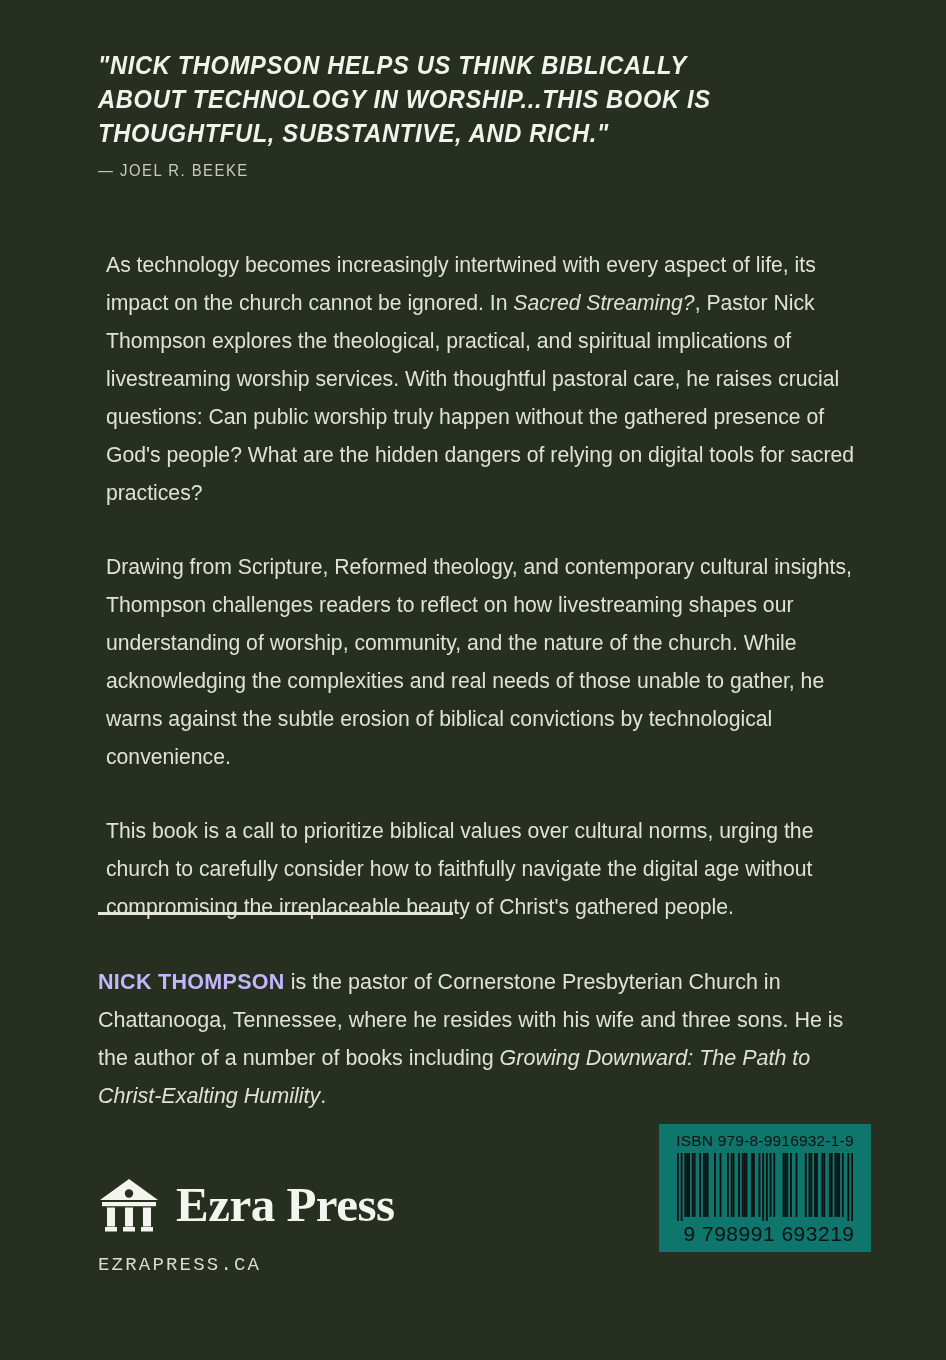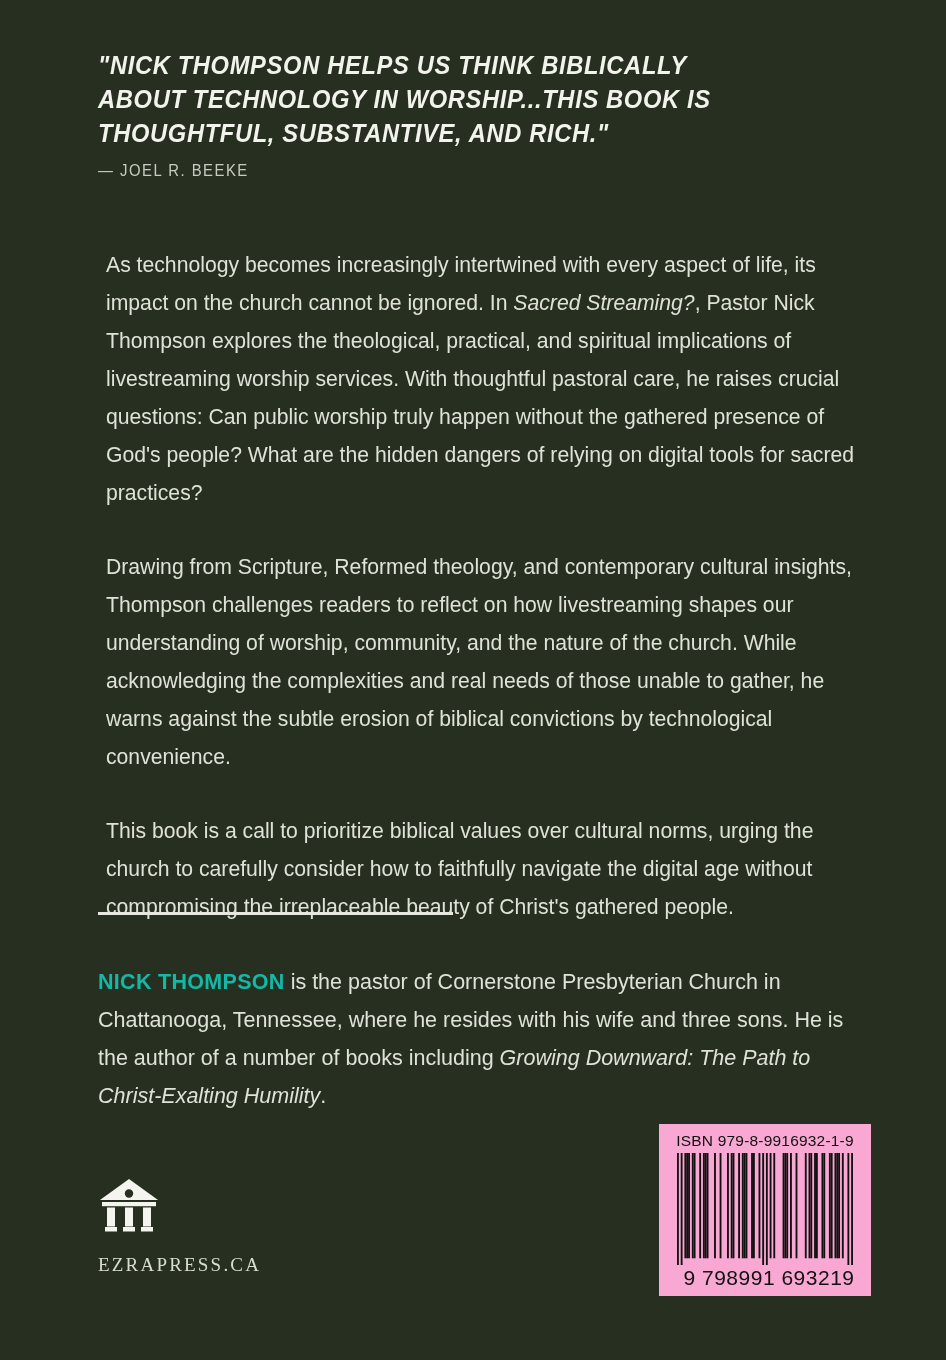--- a/index.html
+++ b/index.html
@@ -89,21 +89,21 @@
   }
   .bio p {
     font-family: "Liberation Sans Narrow", "Liberation Sans", sans-serif;
     font-size: 21.5px;
     line-height: 38px;
     color: #dfe2d8;
     margin: 0;
   }
   .bio .bio-name {
     font-weight: 700;
-    color: #14b8a6;
+    color: #c4b5fd;
     letter-spacing: 0.3px;
   }
   .bio em { font-style: italic; }
 
   
   .publisher {
     position: absolute;
     left: 98px;
     top: 1174px;
   }
@@ -120,34 +120,34 @@
   .publisher-name {
     font-family: "Liberation Serif", "DejaVu Serif", serif;
     font-size: 49px;
     font-weight: 700;
     color: #f4f5ef;
     letter-spacing: -0.5px;
     line-height: 1;
   }
   .publisher-url {
     margin-top: 20px;
-    font-family: Liberation Serif, serif;
+    font-family: Liberation Mono, monospace;
     font-size: 19px;
     letter-spacing: 2.2px;
     color: #d9dcd1;
   }
 
   
   .barcode-panel {
     position: absolute;
     left: 659px;
     top: 1124px;
     width: 212px;
-    height: 172px;
-    background: #f9a8d4;
+    height: 128px;
+    background: #0f766e;
     box-sizing: border-box;
     padding: 8px 10px 6px 10px;
     display: flex;
     flex-direction: column;
     align-items: center;
   }
   .barcode-isbn {
     font-family: "Liberation Sans", sans-serif;
     font-size: 15.5px;
     color: #111111;
@@ -205,20 +205,21 @@
 
           <rect x="9" y="33.5" width="8" height="19" fill="#f4f5ef"></rect>
           <rect x="27" y="33.5" width="8" height="19" fill="#f4f5ef"></rect>
           <rect x="45" y="33.5" width="8" height="19" fill="#f4f5ef"></rect>
 
           <rect x="7" y="53" width="12" height="4.5" fill="#f4f5ef"></rect>
           <rect x="25" y="53" width="12" height="4.5" fill="#f4f5ef"></rect>
           <rect x="43" y="53" width="12" height="4.5" fill="#f4f5ef"></rect>
         </svg>
       </span>
+      <span class="publisher-name">Ezra Press</span>
     </div>
     <div class="publisher-url">EZRAPRESS.CA</div>
   </div>
 
   <div class="barcode-panel">
     <div class="barcode-isbn">ISBN 979-8-9916932-1-9</div>
     <svg class="barcode-bars" viewBox="0 0 188 100" preserveAspectRatio="none" xmlns="http://www.w3.org/2000/svg">
       <g id="bars" fill="#111111">
           <rect x="0.000" y="0" width="1.979" height="100"></rect>
           <rect x="3.958" y="0" width="1.979" height="100"></rect>

